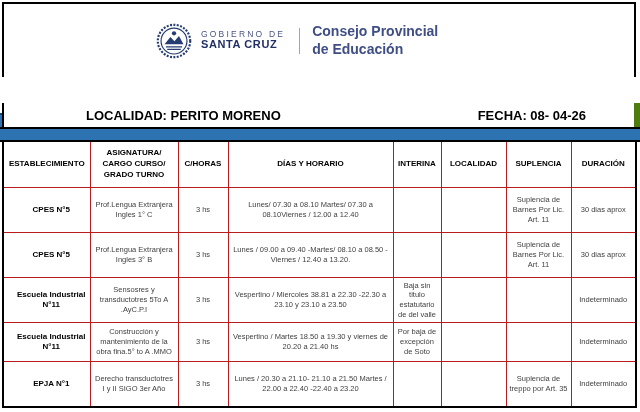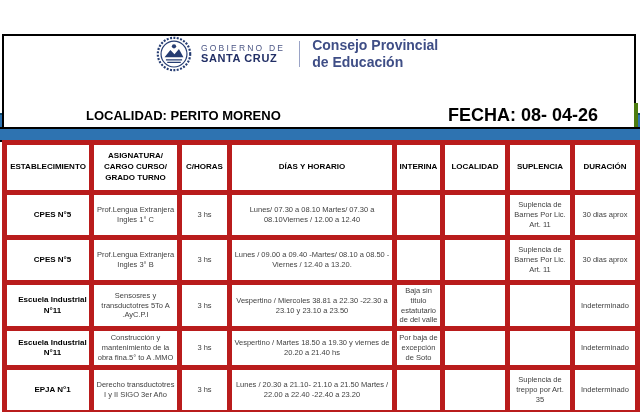--- a/index.html
+++ b/index.html
@@ -4,21 +4,21 @@
 <style>
   html,body{margin:0;padding:0;background:#fff;}
   .page{
     position:relative;width:640px;height:412px;background:#fff;overflow:hidden;
     font-family:"Liberation Sans",sans-serif;color:#000;
   }
   
   .header-box{
     position:absolute;left:2px;top:2px;width:630px;height:73px;
     border:2px solid #000;border-bottom:none;background:#fff;
-    display:flex;align-items:flex-start;margin-top:32px;
+    display:flex;align-items:center;
   }
   .logo-group{display:flex;align-items:center;margin-left:152px;}
   .emblem{width:36px;height:36px;flex:0 0 auto;}
   .gov-text{margin-left:9px;line-height:1.05;}
   .gobierno{font-size:8.5px;letter-spacing:2.2px;color:#4a5584;font-weight:400;}
   .santacruz{font-size:11px;font-weight:bold;color:#222f66;letter-spacing:.6px;}
   .logo-divider{width:1px;height:26px;background:#9aa3c6;margin:0 12px 0 14px;}
   .consejo{font-size:14px;color:#3f4e86;font-weight:bold;line-height:1.25;white-space:pre-line;}
   
   .banner{
@@ -26,37 +26,37 @@
     background:#2e73b1;border-top:2px solid #0c4a6e;border-bottom:2px solid #000;
     display:flex;align-items:center;justify-content:center;margin-top:36px;
   }
   .banner-title{
     font-size:14px;font-weight:bold;color:#0d0d0d;
     text-decoration:underline;letter-spacing:.2px;
   }
   
   .info-row{
     position:absolute;left:2px;top:103px;width:630px;height:24px;
-    border-left:2px solid #000;border-right:4px solid #4d7c0f;background:#fff;
+    border-left:2px solid #000;border-right:7px solid #4d7c0f;background:#fff;
     display:flex;align-items:center;justify-content:space-between;
   }
   .localidad{font-size:13px;font-weight:bold;padding-left:82px;}
-  .fecha{font-size:18px;font-weight:bold;padding-right:36px;}
+  .fecha{font-size:13px;font-weight:bold;padding-right:48px;}
   .strip{
     position:absolute;left:0;top:127px;width:640px;height:11px;
     background:#2e73b1;border-top:2px solid #000;border-bottom:2px solid #000;
   }
   
   table.offers{
     position:absolute;left:2px;top:140px;width:633px;
     border-collapse:collapse;table-layout:fixed;
     border:2px solid #000;
   }
   .offers th,.offers td{
-    border:5px solid #b91c1c;text-align:center;vertical-align:middle;
+    border:1px solid #b91c1c;text-align:center;vertical-align:middle;
     padding:1px 2px;white-space:pre-line;overflow:hidden;
   }
   .offers th{font-size:8px;font-weight:bold;color:#000;height:43px;line-height:1.35;}
   .offers td{font-size:7.5px;color:#3f3f3f;line-height:1.3;}
   .offers td.col-est{font-weight:bold;color:#000;font-size:8px;padding-left:11px;}
   .offers tbody tr{height:45px;}
   .offers tbody tr:nth-child(4){height:39px;}
 </style>
 </head>
 <body>

